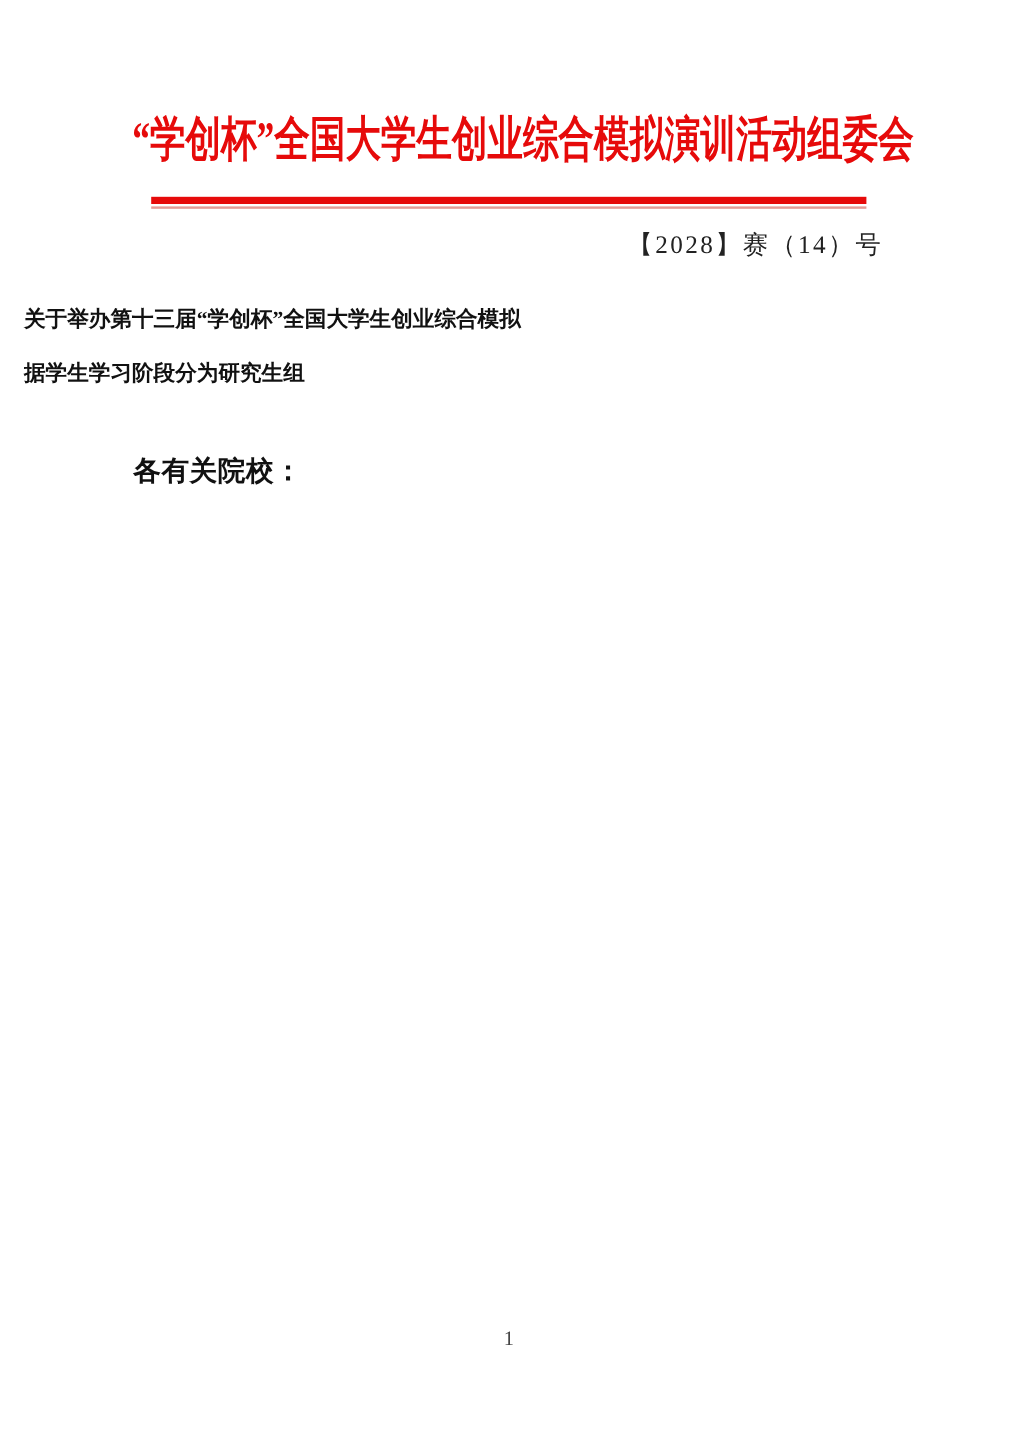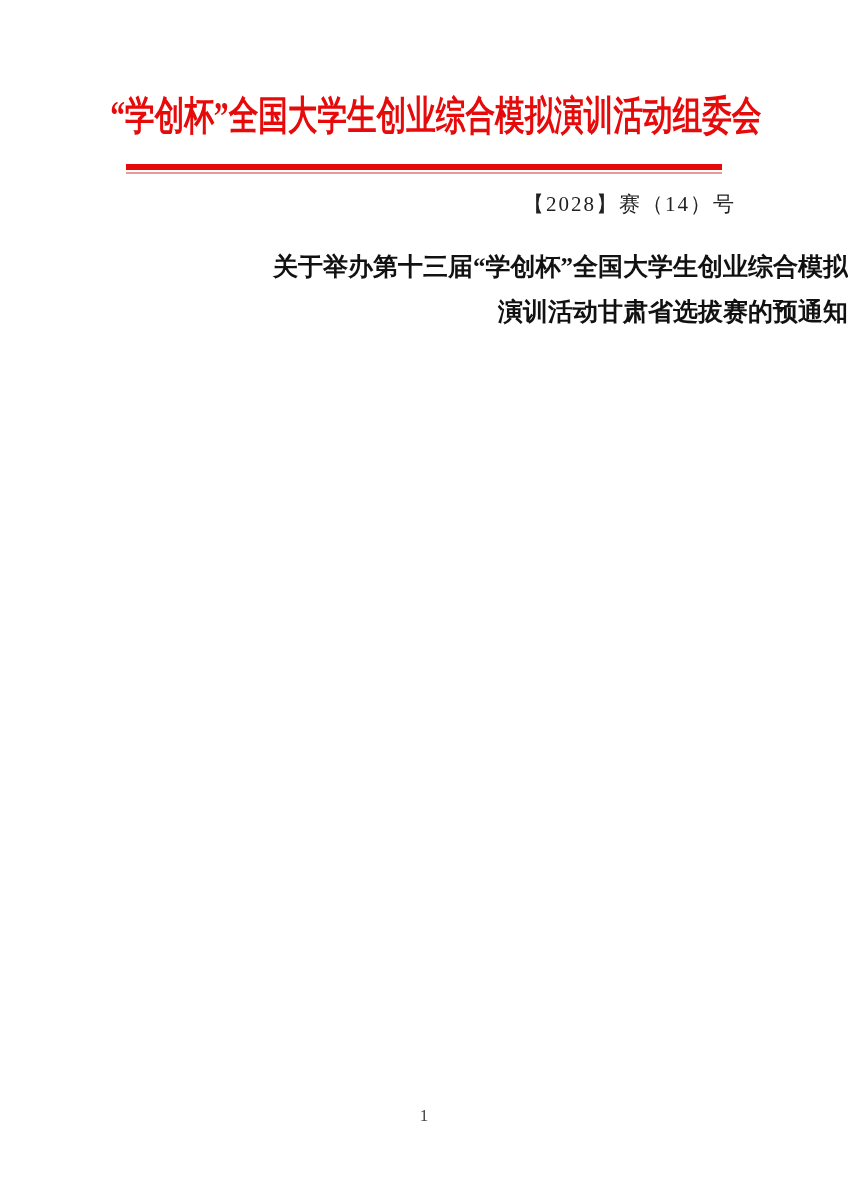--- a/index.html
+++ b/index.html
@@ -51,24 +51,24 @@
     margin: 16px auto 0 auto;
     text-align: right;
     font-size: 21px;
     letter-spacing: 2px;
     color: #222222;
     font-family: "Liberation Serif", "DejaVu Serif", serif;
   }
   
   .doc-title {
     margin-top: 26px;
-    text-align: right;
+    text-align: left;
     font-weight: bold;
     color: #111111;
-    font-size: 25px;
+    font-size: 18px;
     line-height: 45px;
     font-family: "Liberation Serif", "DejaVu Serif", serif;
     padding-left: 20px;
   }
   
   .body-block {
     width: 626px;
     margin: 36px auto 0 auto;
     font-size: 24px;
     line-height: 45px;
@@ -114,24 +114,25 @@
 
   <div class="rule-wrap">
     <div class="rule-thick"></div>
     <div class="rule-thin"></div>
   </div>
 
   <div class="doc-number">【2028】赛（14）号</div>
 
   <div class="doc-title">
     <div>关于举办第十三届“学创杯”全国大学生创业综合模拟</div>
-    <div>演训活动甘肃省选拔赛的预通知</div>
+    <div>据学生学习阶段分为研究生组</div>
   </div>
 
   <div class="body-block">
+    <p class="salutation">各有关院校：</p>
 
 
 
 
   </div>
 
   <div class="page-number">1</div>
 
 </div>
 

